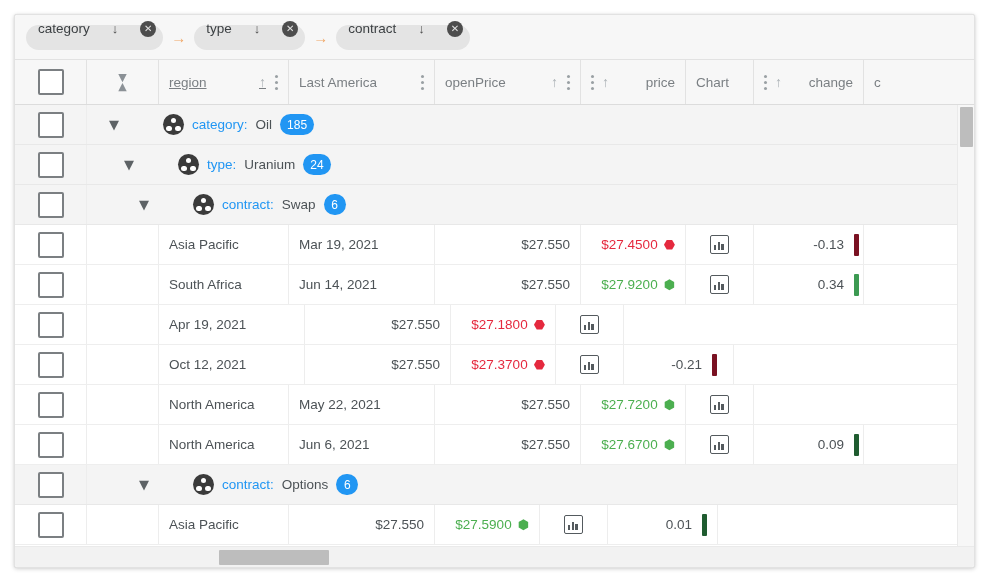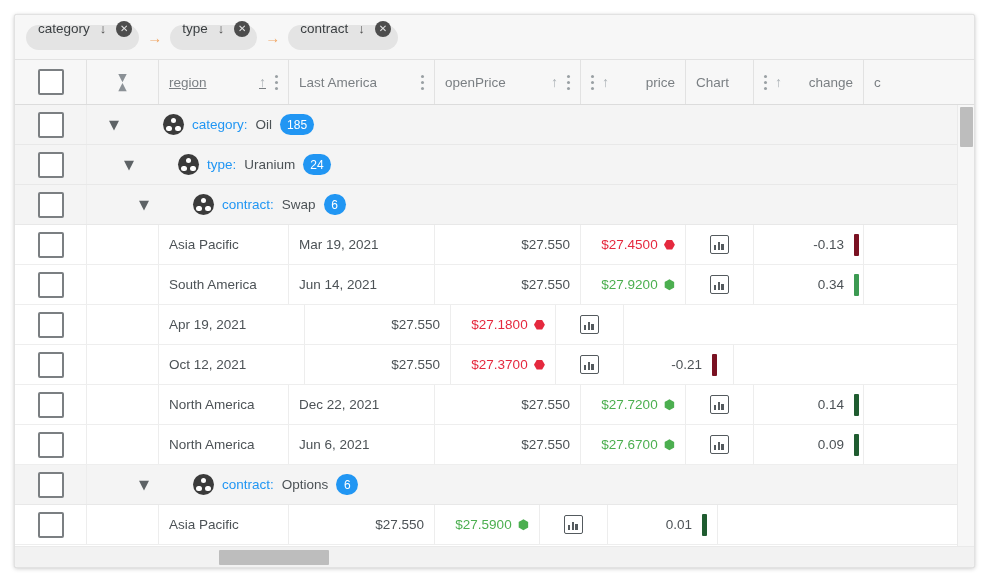--- a/index.html
+++ b/index.html
@@ -34,21 +34,21 @@
     padding-left: 11px;
     gap: 0px;
   }
   .chip {
     display: inline-flex;
     align-items: center;
     height: 25px;
     background: #e4e4e4;
     border-radius: 13px;
     padding: 0 7px 17px 12px;
-    gap: 10px;
+    gap: 22px;
     cursor: pointer;
   }
   .chip-label {
     font-size: 13.5px;
     color: #3c4043;
     line-height: 1;
     white-space: nowrap;
   }
   .chip-arrow {
     font-size: 13px;
@@ -471,21 +471,21 @@
             <span>-0.13</span>
             <span class="deltabar" style="background:#7a1122"></span>
           </div>
           <div class="cell noborder" style="flex:1 1 auto"></div>
         </div>
         <div class="row">
           <div class="cell cb-cell" style="width:72px;flex:0 0 72px;justify-content:center">
             <span class="sel-box"></span>
           </div>
           <div class="cell" style="width:72px;flex:0 0 72px"></div>
-          <div class="cell" style="width:130px;flex:0 0 130px">South America</div>
+          <div class="cell" style="width:130px;flex:0 0 130px">South Africa</div>
           <div class="cell" style="width:146px;flex:0 0 146px">Jun 14, 2021</div>
           <div class="cell r" style="width:146px;flex:0 0 146px">$27.550</div>
           <div class="cell r up" style="width:105px;flex:0 0 105px">
             <span>$27.9200</span>
             <span class="trendline">⬢</span>
           </div>
           <div class="cell c" style="width:68px;flex:0 0 68px">
             <span class="chart-ico">
               <i></i>
               <i></i>
@@ -541,36 +541,32 @@
             <span class="deltabar" style="background:#7a1122"></span>
           </div>
           <div class="cell noborder" style="flex:1 1 auto"></div>
         </div>
         <div class="row">
           <div class="cell cb-cell" style="width:72px;flex:0 0 72px;justify-content:center">
             <span class="sel-box"></span>
           </div>
           <div class="cell" style="width:72px;flex:0 0 72px"></div>
           <div class="cell" style="width:130px;flex:0 0 130px">North America</div>
-          <div class="cell" style="width:146px;flex:0 0 146px">Dec 22, 2021</div>
+          <div class="cell" style="width:146px;flex:0 0 146px">May 22, 2021</div>
           <div class="cell r" style="width:146px;flex:0 0 146px">$27.550</div>
           <div class="cell r up" style="width:105px;flex:0 0 105px">
             <span>$27.7200</span>
             <span class="trendline">⬢</span>
           </div>
           <div class="cell c" style="width:68px;flex:0 0 68px">
             <span class="chart-ico">
               <i></i>
               <i></i>
               <i></i>
             </span>
-          </div>
-          <div class="cell r" style="width:110px;flex:0 0 110px;padding-right:4px">
-            <span>0.14</span>
-            <span class="deltabar" style="background:#1f5c30"></span>
           </div>
           <div class="cell noborder" style="flex:1 1 auto"></div>
         </div>
         <div class="row">
           <div class="cell cb-cell" style="width:72px;flex:0 0 72px;justify-content:center">
             <span class="sel-box"></span>
           </div>
           <div class="cell" style="width:72px;flex:0 0 72px"></div>
           <div class="cell" style="width:130px;flex:0 0 130px">North America</div>
           <div class="cell" style="width:146px;flex:0 0 146px">Jun 6, 2021</div>

